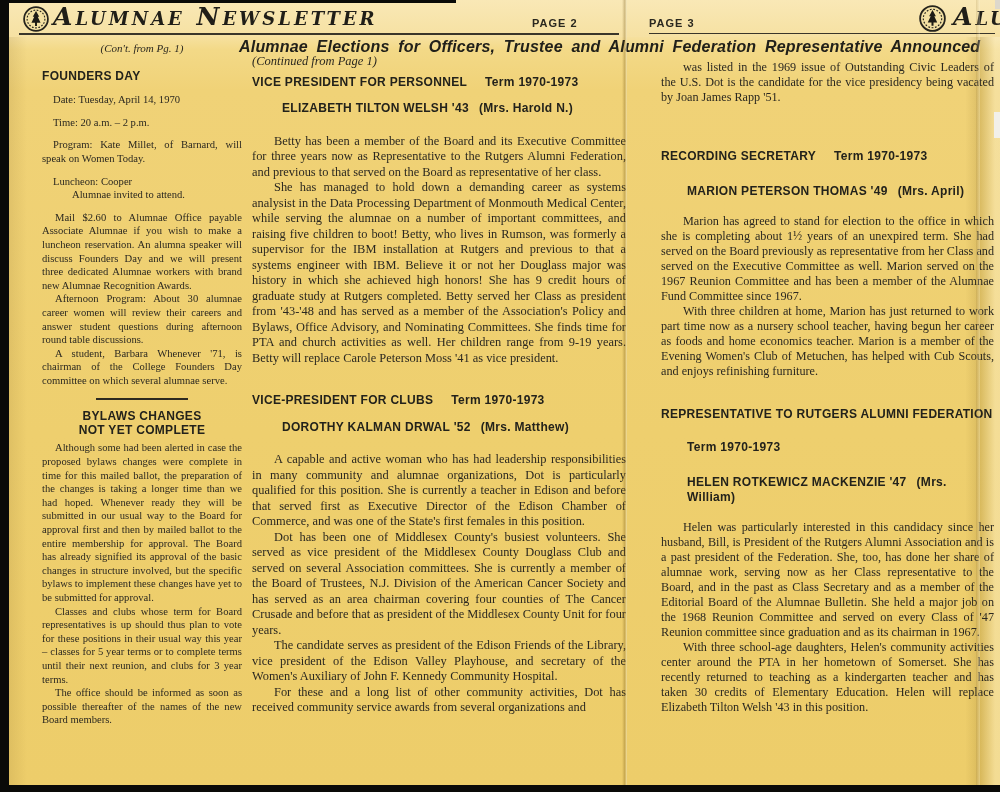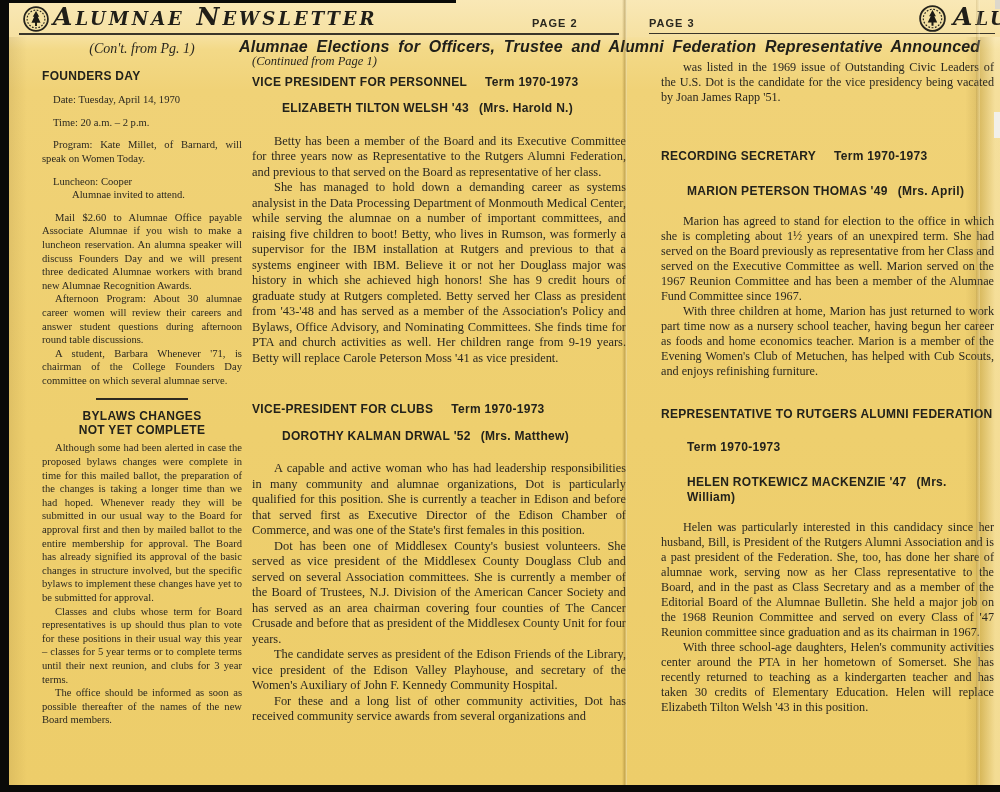--- a/index.html
+++ b/index.html
@@ -50,42 +50,42 @@
 
   .col{position:absolute;color:#2b2820;}
   .col-left{left:33px;top:42px;width:200px;font-size:10.6px;line-height:13.6px;}
   .col-mid{left:243px;top:54px;width:374px;font-size:12.4px;line-height:15.5px;}
   .col-right{left:652px;top:60px;width:333px;font-size:12.2px;line-height:15px;}
 
   .news-title{
     font-family:"Liberation Sans", sans-serif;font-weight:bold;font-style:italic;
     font-size:21px;letter-spacing:0.5px;text-align:center;color:#1f1e18;margin:0 0 3px;
   }
-  .news-sub{font-style:italic;font-size:14px;text-align:center;margin:0 0 14px;}
+  .news-sub{font-style:italic;font-size:11px;text-align:center;margin:0 0 14px;}
   .sans-head{
     font-family:"Liberation Sans", sans-serif;font-weight:bold;font-size:12px;
     color:#23221b;letter-spacing:0.3px;margin:0;
   }
   .founders-head{margin:0 0 10px;}
   .fd-item{margin:0 0 9px;text-indent:11px;text-align:justify;}
   .fd-cont{margin:-9px 0 9px;padding-left:30px;text-indent:0;}
   .para{margin:0;text-indent:13px;text-align:justify;}
   .para.no-indent{text-indent:0;}
   .divider{width:92px;border:0;border-top:2px solid #2e2b20;margin:11px auto 9px;}
   .bylaws-head{text-align:center;line-height:14px;margin:0 0 4px;}
 
   .continued{font-style:italic;font-size:12.5px;margin:0 0 5px;}
   .sec-line{margin:0;}
   .term{margin-left:18px;}
   .name-line{margin:11px 0 0 30px;}
   .mrs{margin-left:10px;}
   .col-mid .para{text-indent:22px;}
   .col-right .para{text-indent:22px;}
   .first-para{margin-top:17px;}
-  .sec-gap{margin-top:36px;}
+  .sec-gap{margin-top:27px;}
   .r-first-para{margin-top:15px;}
   .r-sec-gap{margin-top:28px;}
   .r-name{margin:20px 0 0 26px;}
   .r-term{margin:18px 0 0 26px;}
 </style>
 </head>
 <body>
 
 <div class="paper">
 

